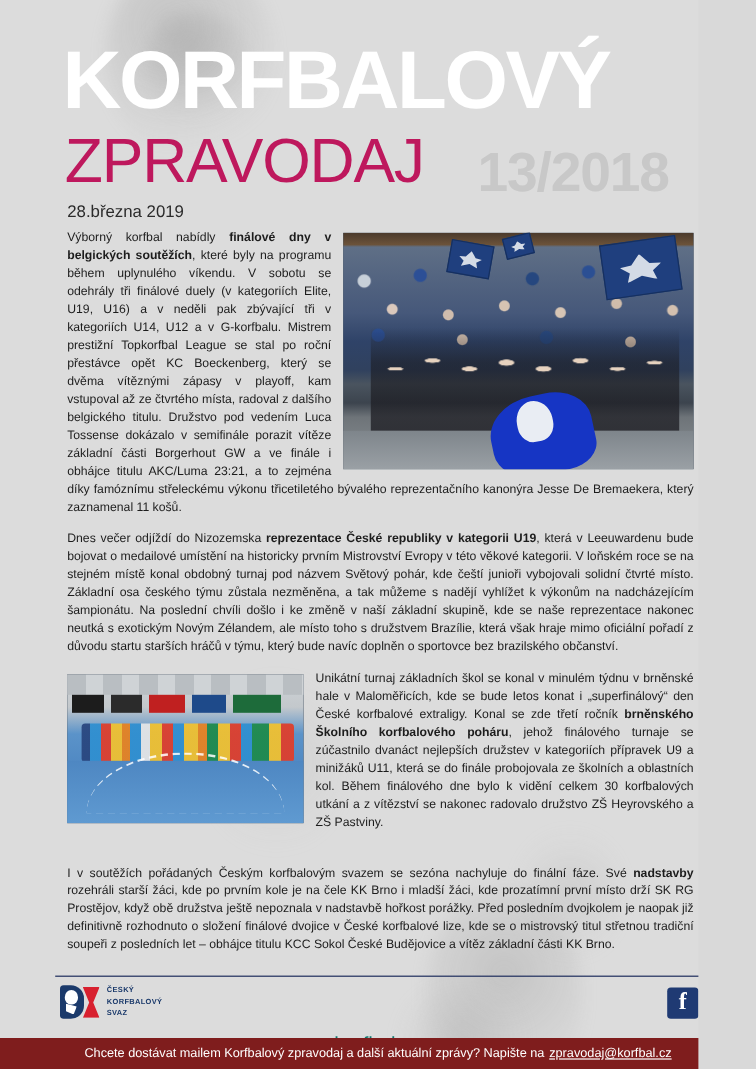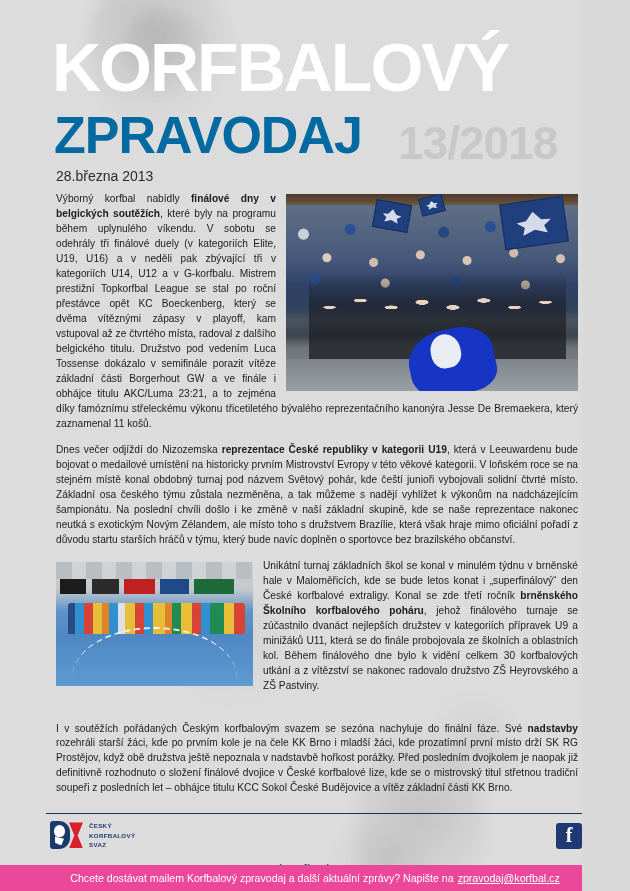--- a/index.html
+++ b/index.html
@@ -60,22 +60,22 @@
     color: #ffffff;
     letter-spacing: -2px;
     white-space: nowrap;
   }
   .title-sub {
     position: absolute;
     left: 54px;
     top: 111px;
     font-size: 52px;
     line-height: 0.95;
-    font-weight: bold;
-    color: #0369a1;
+    font-weight: normal;
+    color: #be185d;
     letter-spacing: -1px;
     white-space: nowrap;
   }
   .issue {
     position: absolute;
     left: 398px;
     top: 116px;
     font-size: 46px;
     font-weight: bold;
     color: #c8c8c8;
@@ -276,21 +276,21 @@
     position: absolute; right: 48px; top: 10px;
     width: 26px; height: 26px;
     background: #1f3a73; border-radius: 3px;
     color: #ffffff; font-size: 20px; font-weight: bold;
     font-family: "Liberation Serif", serif;
     text-align: center; line-height: 25px;
   }
   .mailbar {
     position: absolute; left: 0; bottom: 0;
     width: 630px; height: 26px;
-    background: #ec4899;
+    background: #7f1d1d;
     color: #ffffff;
     font-size: 10.6px;
     display: flex; align-items: center; justify-content: center;
     gap: 4px;
     z-index: 3;
   }
   .mailbar a, .mail-link {
     color: #ffffff; text-decoration: underline;
   }
 </style>
@@ -305,21 +305,21 @@
     <div class="wm-blob wm6"></div>
     <div class="wm-blob wm5"></div>
     <div class="wm-blob wm3"></div>
     <div class="wm-blob wm4"></div>
   </div>
 
   <div class="masthead">
     <div class="title-main">KORFBALOVÝ</div>
     <div class="title-sub">ZPRAVODAJ</div>
     <div class="issue">13/2018</div>
-    <div class="issue-date">28.března 2013</div>
+    <div class="issue-date">28.března 2019</div>
   </div>
 
   <div class="content">
 
     <div class="photo photo-right">
       <div class="ph1-bg"></div>
       <div class="ph1-crowd"></div>
       <div class="ph1-flag ph1-f1"></div>
       <div class="ph1-flag ph1-f2"></div>
       <div class="ph1-flag ph1-f3"></div>

